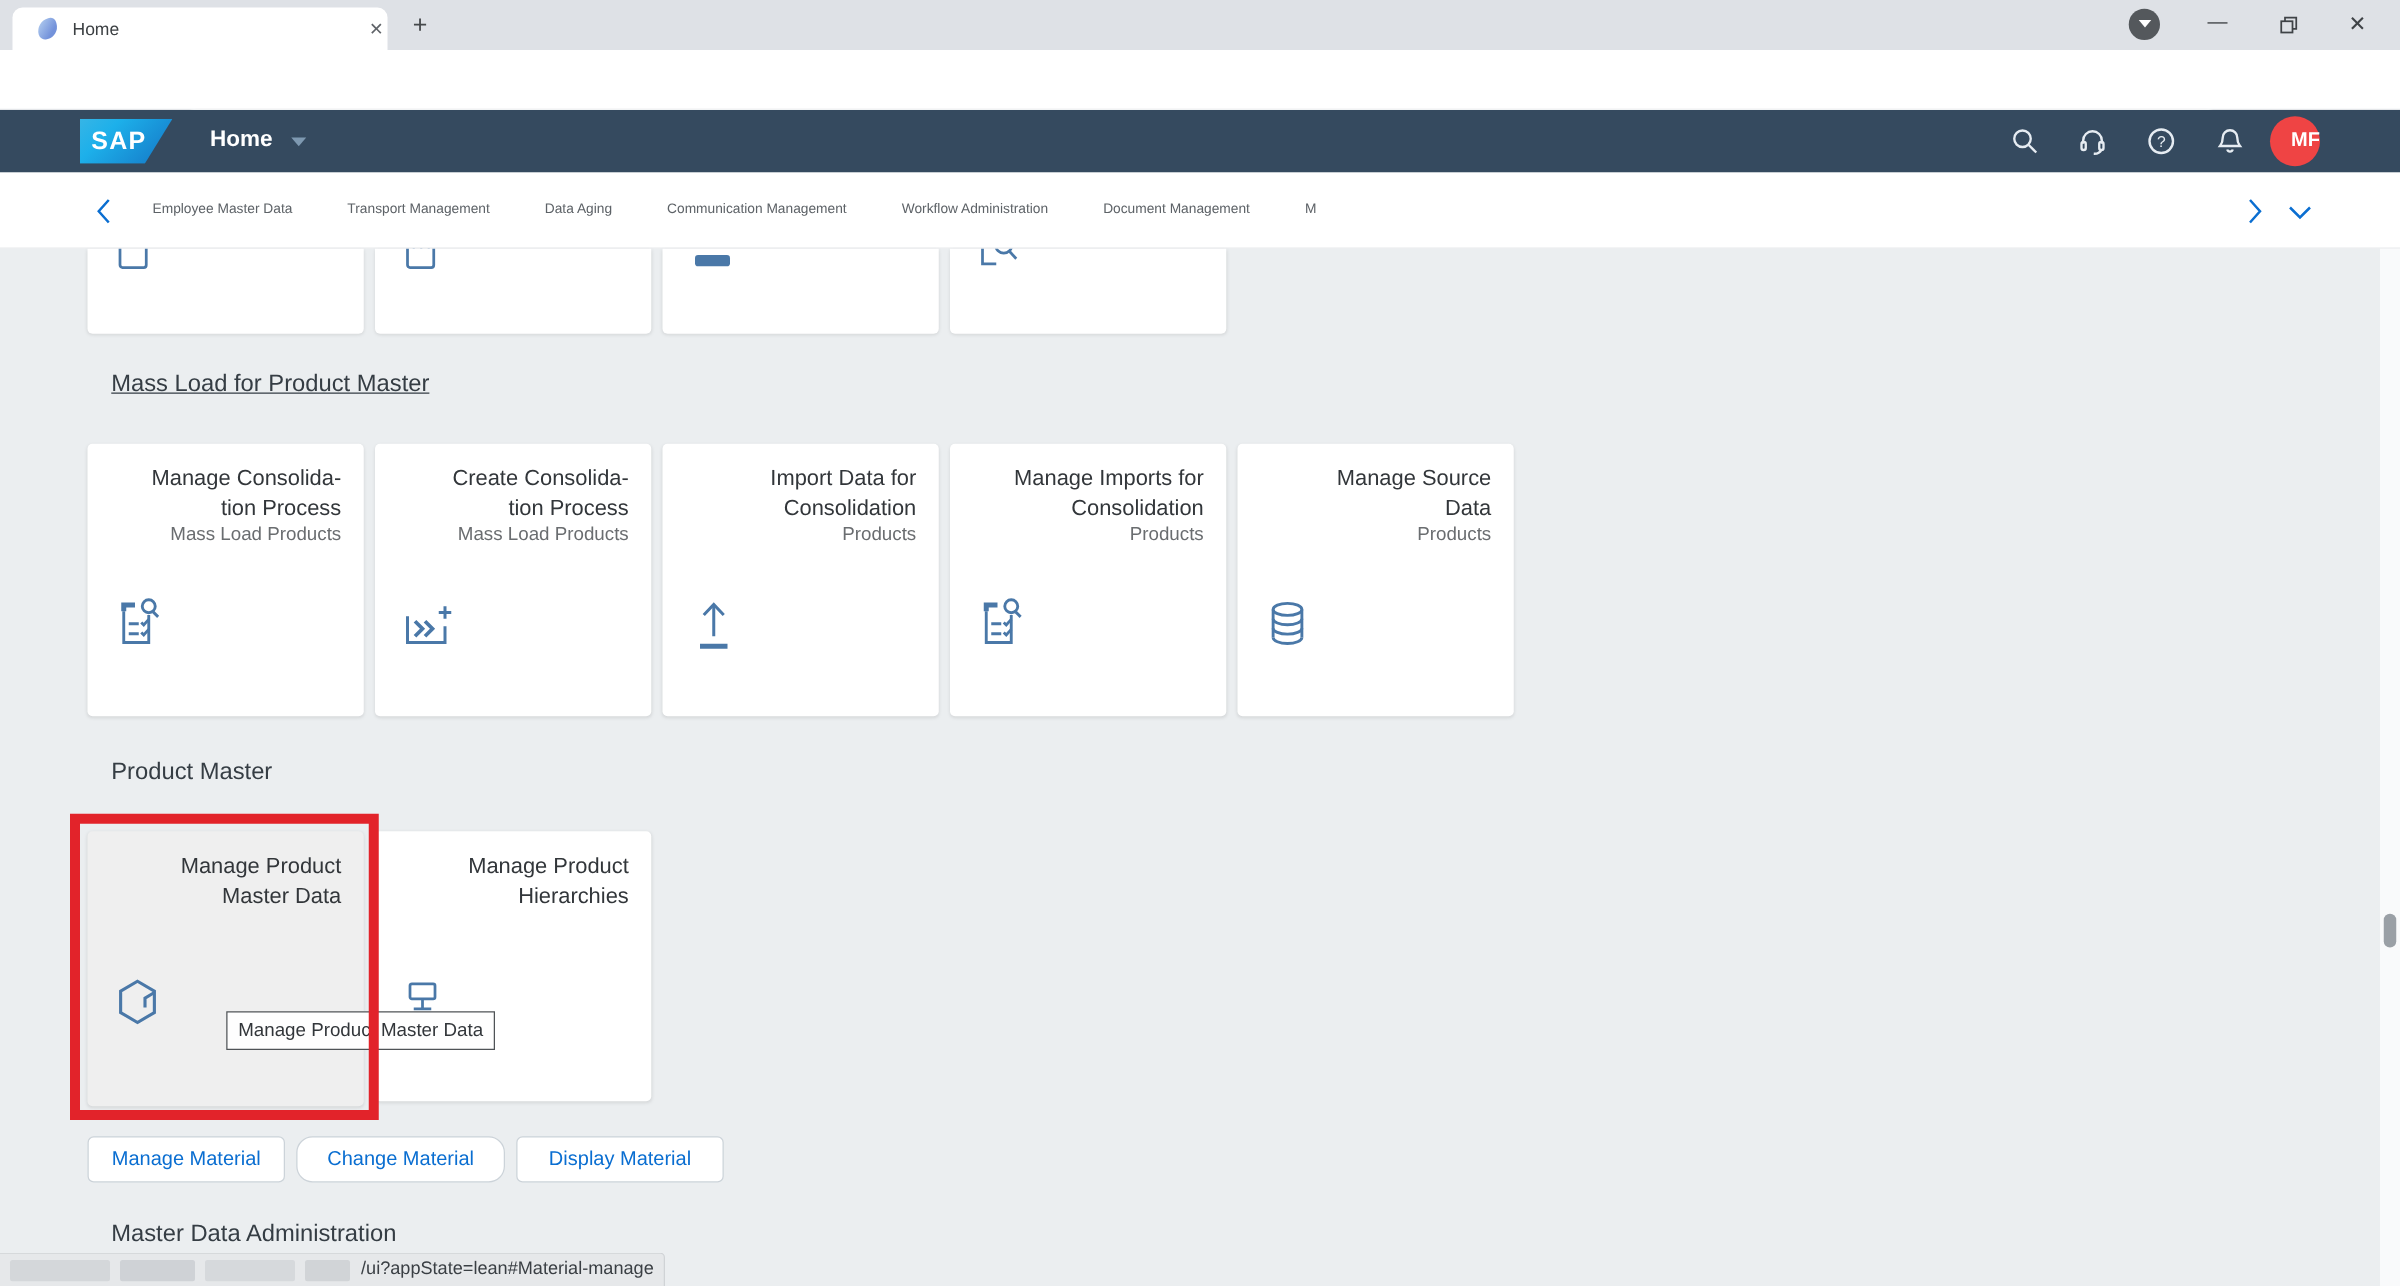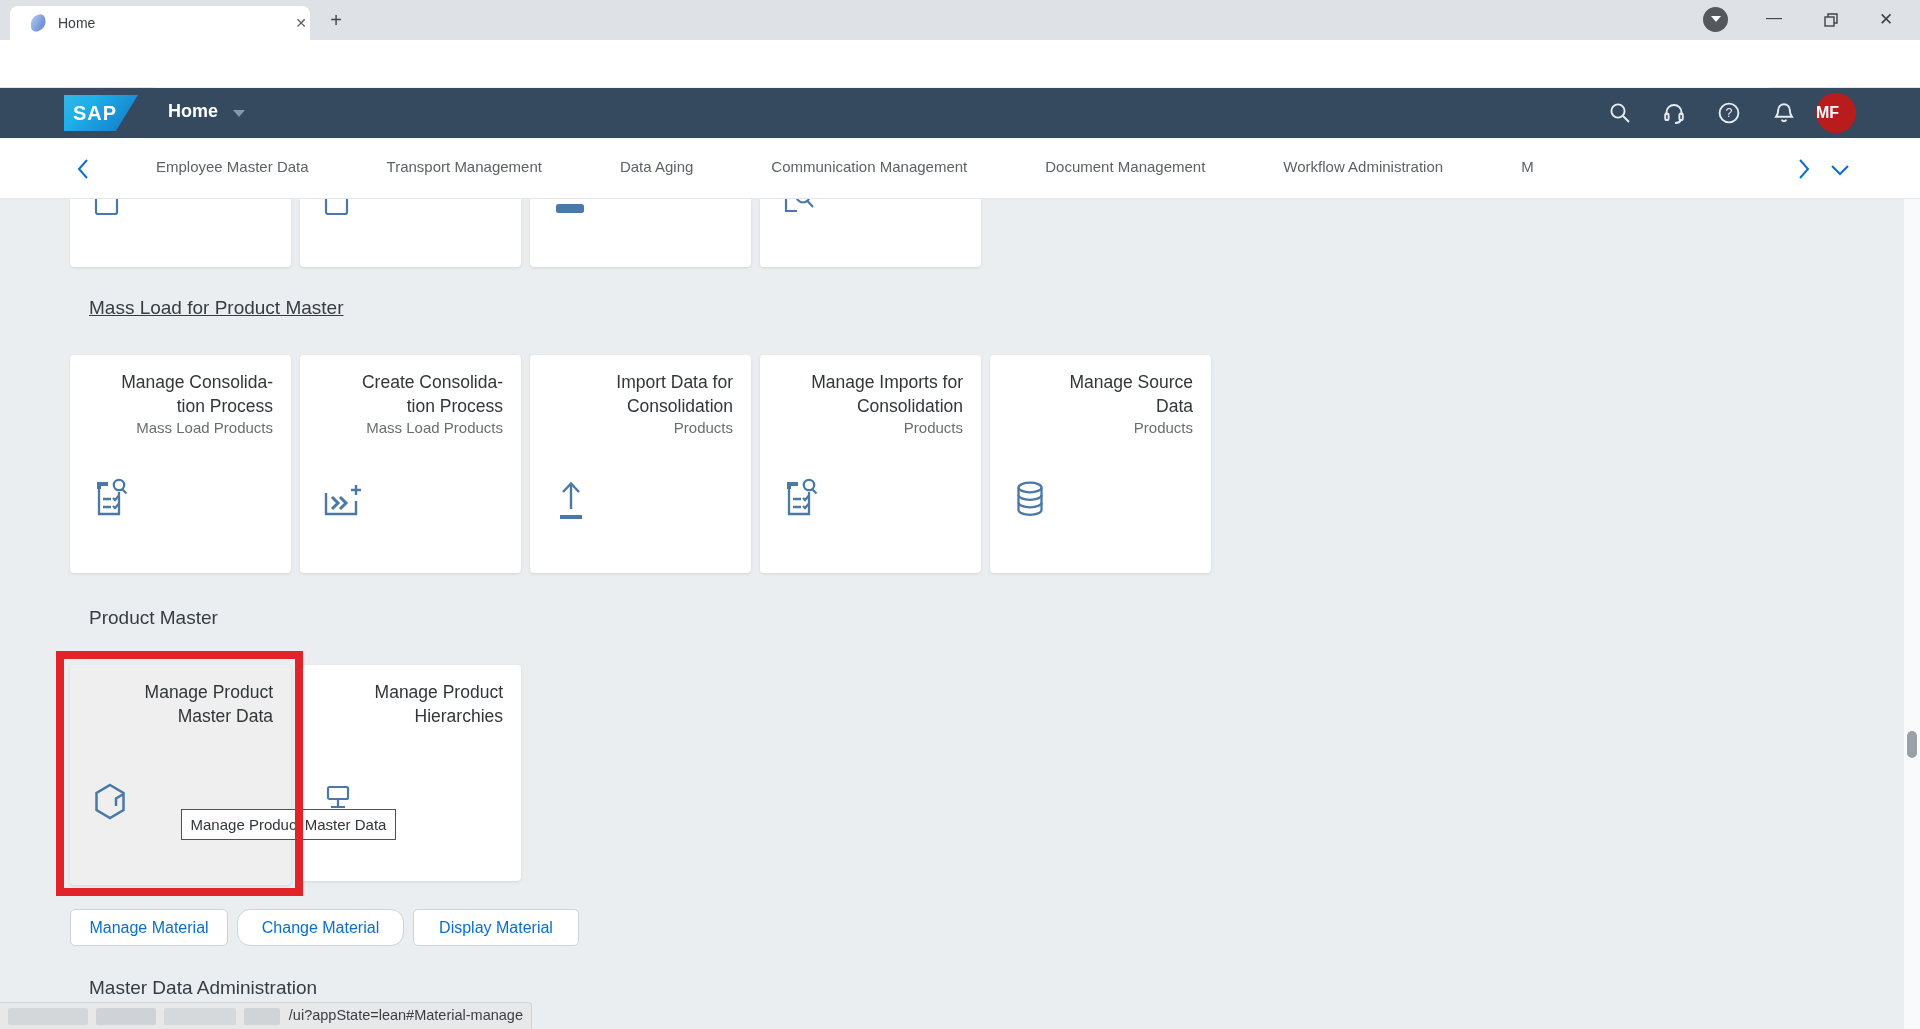--- a/index.html
+++ b/index.html
@@ -28,26 +28,26 @@
   #profile-avatar { position:absolute; left:1839px; top:51px; width:26px; height:26px; border-radius:50%; background:#13bfa6; }
   #profile-avatar i { position:absolute; left:6px; top:5px; width:14px; height:14px; background:#fdf6ee; border-radius:50% 50% 40% 60%; }
   #menu-dots { position:absolute; left:1884px; top:50px; font-size:17px; color:#5f6368; letter-spacing:0; }
 
   
   #shellbar { position:absolute; left:0; top:88px; width:1920px; height:50px; background:#354a5f; }
   #sap-logo { position:absolute; left:64px; top:7px; width:74px; height:36px; background:linear-gradient(135deg,#36b5e6 0%,#1db0ea 30%,#1474c4 100%); clip-path:polygon(0 0,100% 0,70% 100%,0 100%); color:#fff; font-weight:bold; font-size:20px; line-height:36px; padding-left:9px; letter-spacing:1px; }
   #shell-title { position:absolute; left:168px; top:13px; color:#fff; font-size:18px; font-weight:bold; }
   #shell-caret { position:absolute; left:233px; top:22px; width:0; height:0; border-left:6px solid transparent; border-right:6px solid transparent; border-top:7px solid #7e99b1; }
   .shellicon { position:absolute; top:13px; width:24px; height:24px; }
-  #shell-avatar { position:absolute; left:1816px; top:5px; width:40px; height:40px; border-radius:50%; background:#b91c1c; color:#fff; font-size:16px; font-weight:bold; text-align:left; line-height:40px; }
+  #shell-avatar { position:absolute; left:1816px; top:5px; width:40px; height:40px; border-radius:50%; background:#ef4444; color:#fff; font-size:16px; font-weight:bold; text-align:right; line-height:40px; }
 
   
   #navstrip { position:absolute; left:0; top:138px; width:1920px; height:61px; background:#fff; border-bottom:1px solid #e7eaec; }
   #tabs { position:absolute; left:122px; top:0; height:61px; display:flex; column-gap:44px; }
-  .navtab { font-size:15px; color:#5d6267; line-height:58px; height:46px; white-space:nowrap; border-bottom:3px solid transparent;margin-left:34px; }
+  .navtab { font-size:11px; color:#5d6267; line-height:58px; height:46px; white-space:nowrap; border-bottom:3px solid transparent; }
   .navtab.sel { color:#0a6ed1; border-bottom-color:#0a6ed1; }
   .strip-chev { position:absolute; top:20px; }
 
   
   #content { position:absolute; left:0; top:199px; width:1920px; height:830px; background:#ebeef0; }
   .tile { position:absolute; width:221px; background:#fff; border-radius:4px; box-shadow:0 1px 3px rgba(0,0,0,.10); overflow:hidden;text-align:right; }
   .tile-title { position:absolute; left:21px; top:15px; width:182px; font-size:17.5px; line-height:24px; color:#32363a; white-space:pre-line; }
   .tile-sub { position:absolute; left:21px; width:182px; font-size:15px; color:#6a6d70; }
   .tile-icon { position:absolute; left:20px; }
   .sec-title { position:absolute; left:89px; font-size:19px; color:#353d44; }
@@ -182,22 +182,22 @@
   <div class="strip-chev" style="left:76px;">
     <svg width="14" height="22" viewBox="0 0 14 22">
         <polyline points="11,2 3,11 11,20" fill="none" stroke="#0a6ed1" stroke-width="2"></polyline>
       </svg>
   </div>
   <div id="tabs">
     <div class="navtab">Employee Master Data</div>
     <div class="navtab">Transport Management</div>
     <div class="navtab">Data Aging</div>
     <div class="navtab">Communication Management</div>
+    <div class="navtab">Workflow Administration</div>
     <div class="navtab">Document Management</div>
-    <div class="navtab">Workflow Administration</div>
     <div class="navtab">M</div>
   </div>
   <div class="strip-chev" style="left:1797px;">
     <svg width="14" height="22" viewBox="0 0 14 22">
         <polyline points="3,2 11,11 3,20" fill="none" stroke="#0a6ed1" stroke-width="2"></polyline>
       </svg>
   </div>
   <div class="strip-chev" style="left:1830px;top:26px;">
     <svg width="20" height="12" viewBox="0 0 20 12">
         <polyline points="2,2 10,10 18,2" fill="none" stroke="#0a6ed1" stroke-width="2"></polyline>

